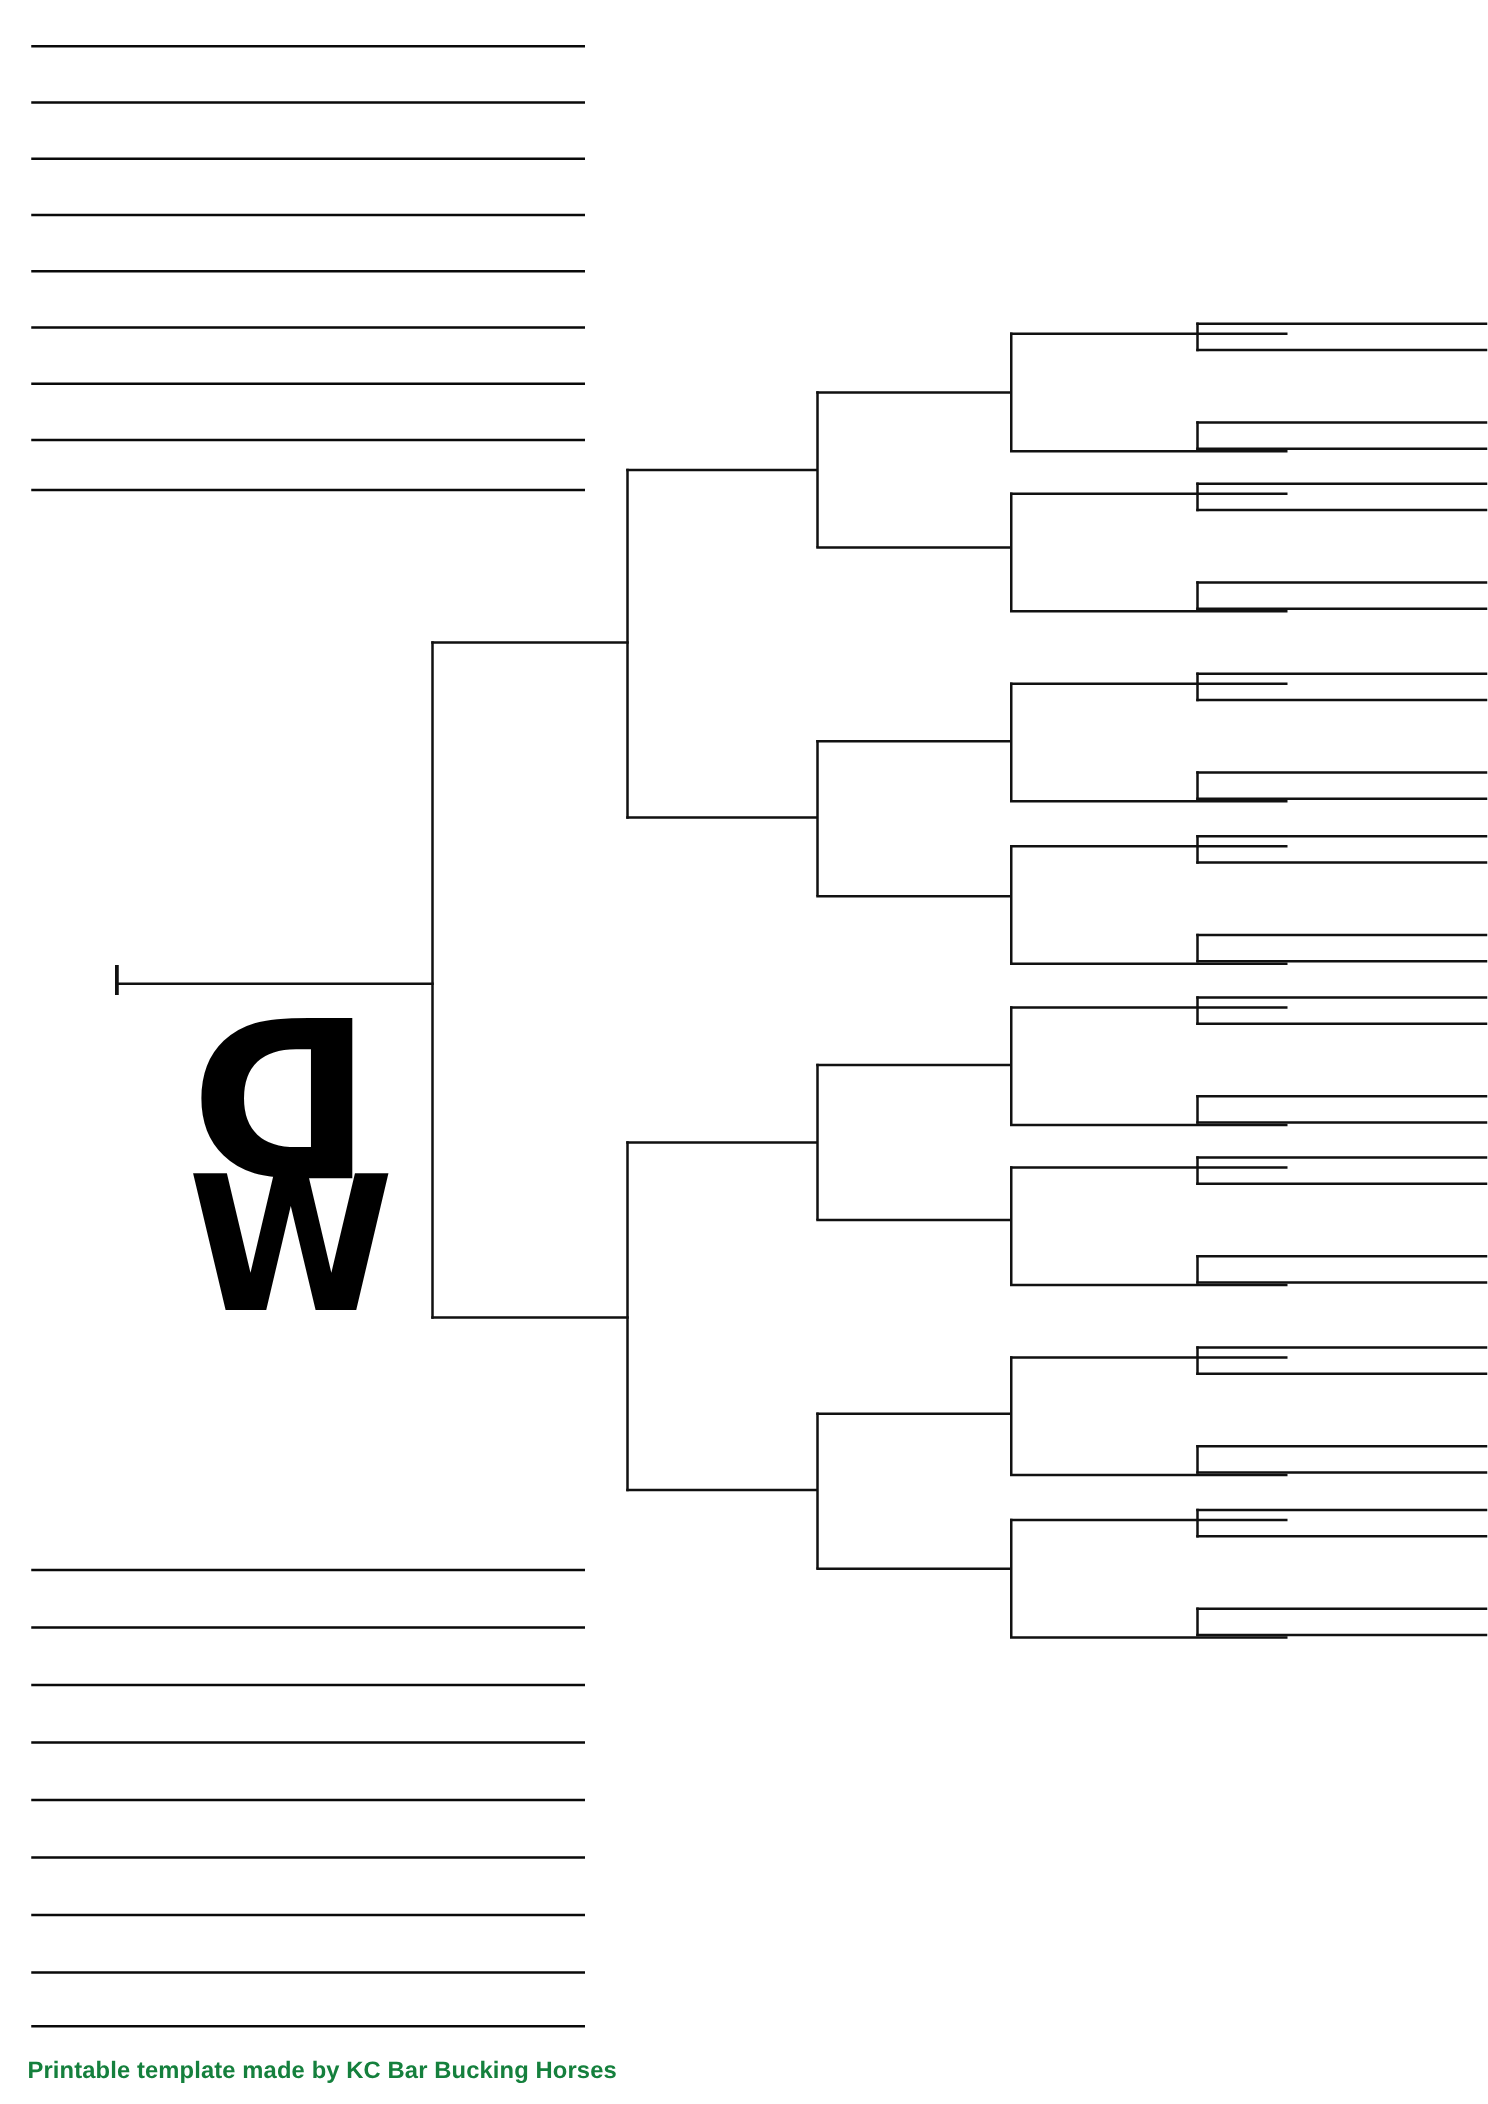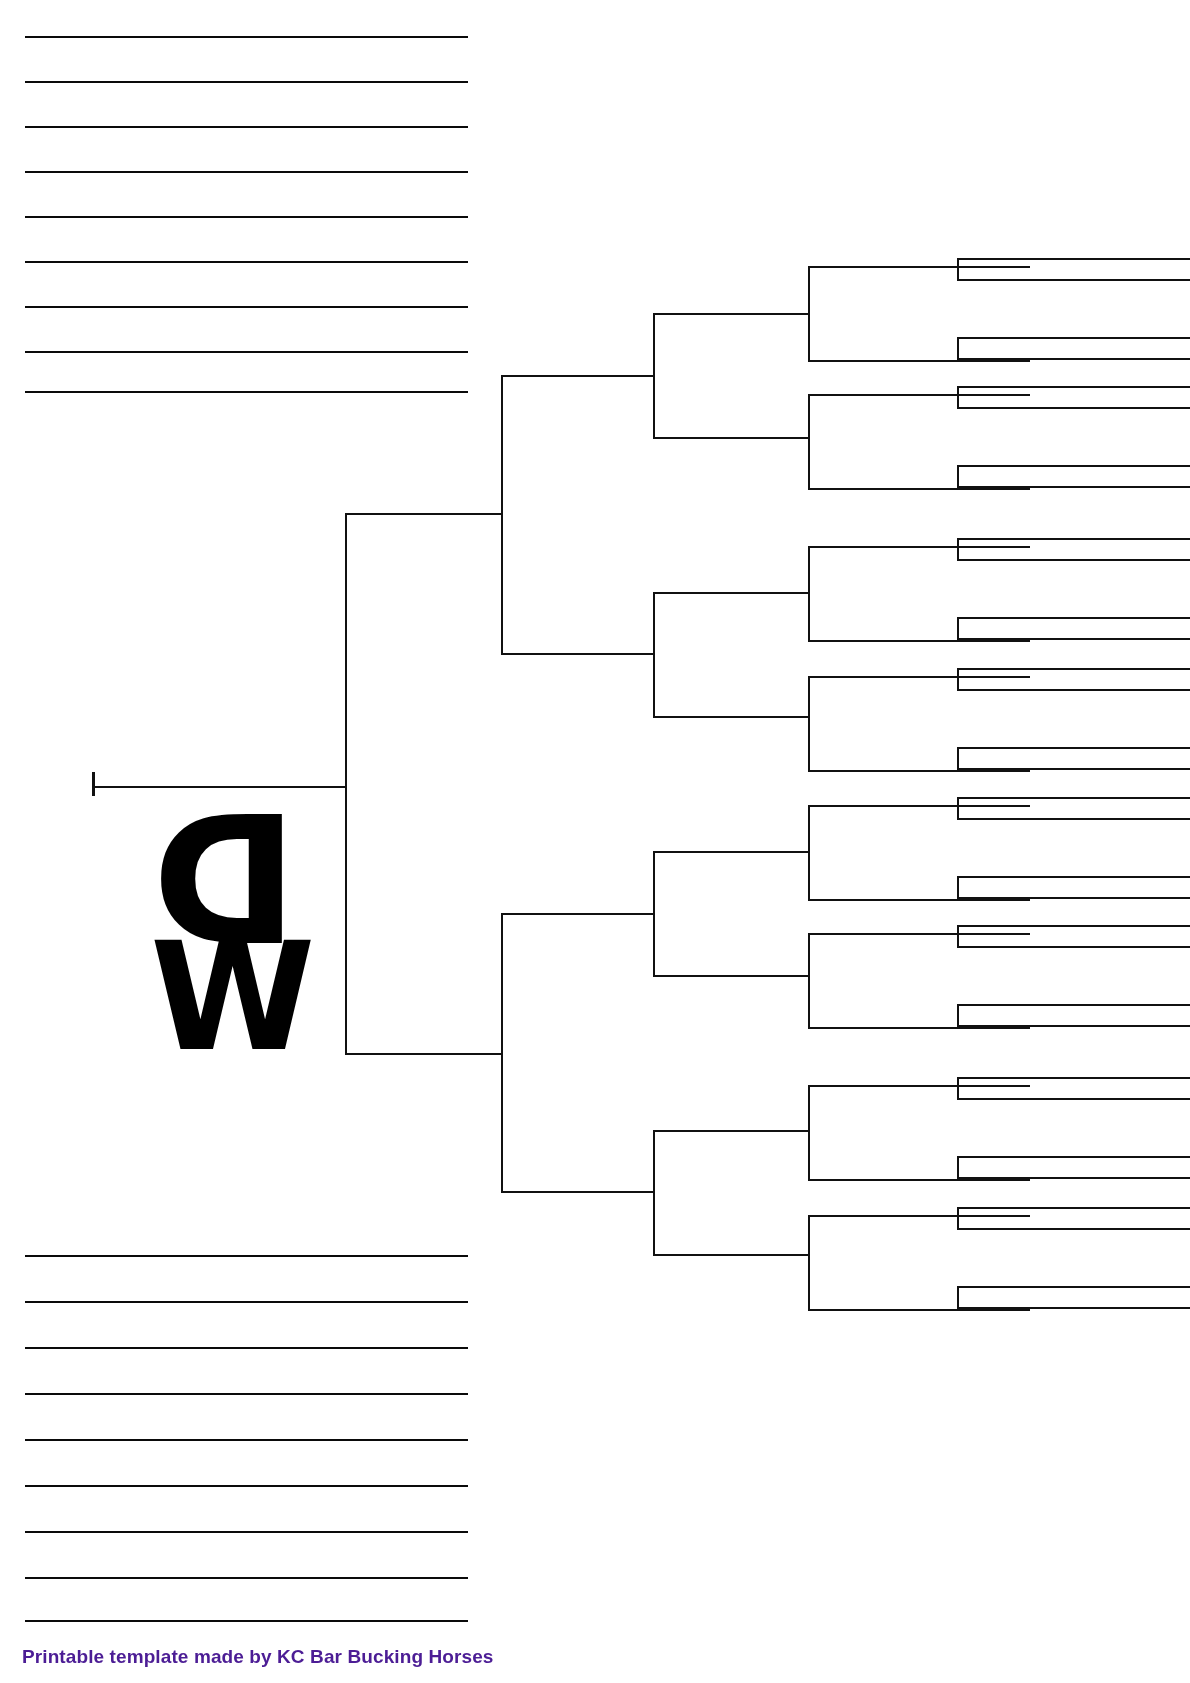--- a/index.html
+++ b/index.html
@@ -87,21 +87,21 @@
 
   
   #footer{
     position:absolute;
     left:22px;
     top:1646px;
     font-family:"Liberation Sans", sans-serif;
     font-weight:700;
     font-size:19px;
     letter-spacing:0.1px;
-    color:#4c1d95;
+    color:#15803d;
     white-space:nowrap;
   }
 </style>
 </head>
 <body>
 
 <div id="page">
 
   <div>
     <div class="rule-line" style="left:25px; top:36px;  width:443px;"></div>

